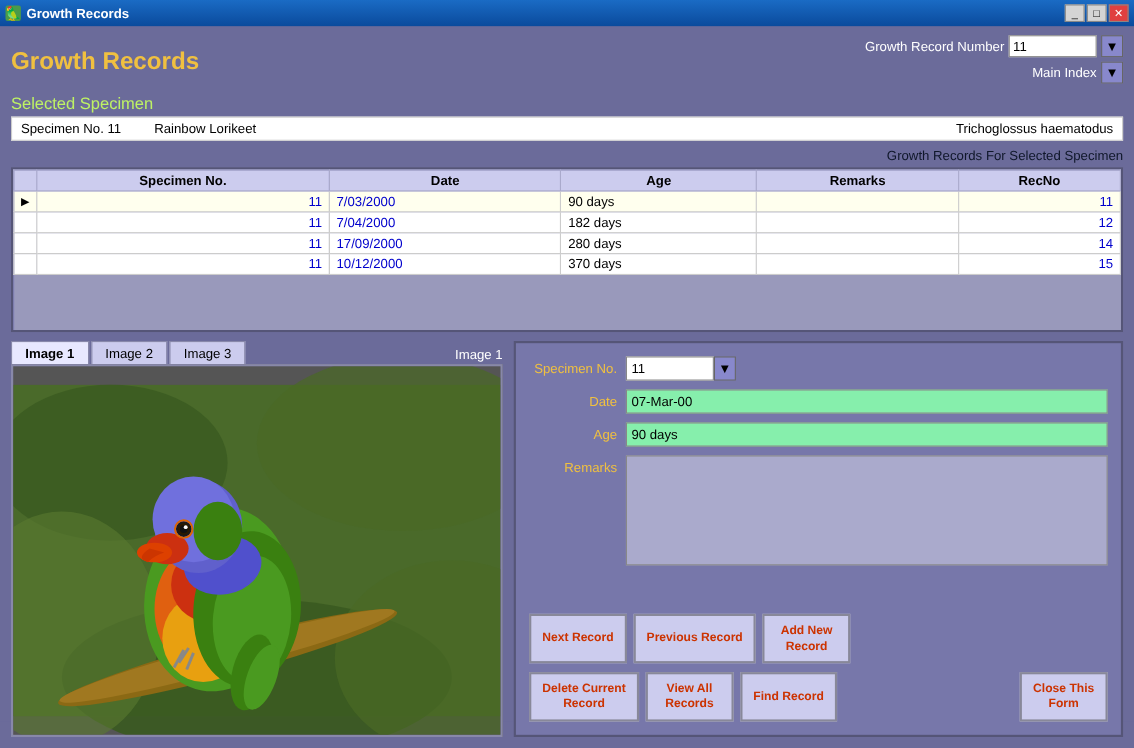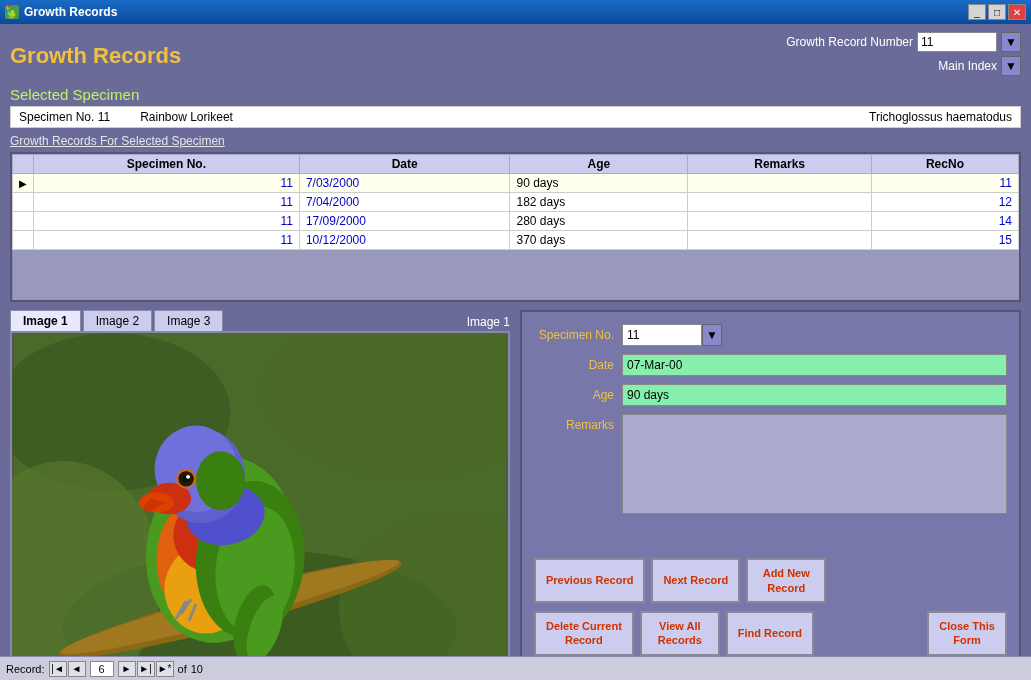--- a/index.html
+++ b/index.html
@@ -88,26 +88,26 @@
       display: flex;
       gap: 30px;
       margin-bottom: 6px;
       font-size: 12px;
       color: #000;
     }
     .specimen-bar span { font-size: 12px; }
 
     
     .growth-records-link {
-      color: #e5e5e5;
-      text-decoration: underline;
+      color: #0f172a;
       font-size: 12px;
       cursor: pointer;
       margin-bottom: 4px;
       display: block;
+      text-align: right;
     }
 
     
     .data-table-container {
       background: #8888bb;
       border: 2px solid #555577;
       margin-bottom: 8px;
     }
     .data-table {
       width: 100%;
@@ -136,21 +136,21 @@
 
     
     .bottom-section {
       display: flex;
       gap: 10px;
       height: 360px;
     }
 
     
     .image-panel {
-      width: 500px;
+      width: 447px;
       display: flex;
       flex-direction: column;
     }
     .image-tabs {
       display: flex;
       gap: 2px;
       margin-bottom: 0;
     }
     .image-tab {
       background: #ccccee;
@@ -485,46 +485,31 @@
           <input class="form-input" value="90 days" style="">
         </div>
 
         <div class="remarks-row">
           <span class="form-label" style="margin-top:4px;">Remarks</span>
           <textarea class="remarks-textarea" style=""></textarea>
         </div>
 
         <div>
           <div class="btn-row">
+            <button class="action-btn">Next Record</button>
             <button class="action-btn">Previous Record</button>
-            <button class="action-btn">Next Record</button>
             <button class="action-btn">Add New<br>Record</button>
           </div>
           <div class="btn-row">
             <button class="action-btn">Delete Current<br>Record</button>
             <button class="action-btn">View All<br>Records</button>
             <button class="action-btn">Find Record</button>
             <button class="close-form-btn">Close This<br>Form</button>
           </div>
         </div>
 
       </div>
     </div>
 
   </div>
 
-  <div class="status-bar">
-    <span>Record:</span>
-    <div class="btn-group">
-      <div class="nav-btn">|◄</div>
-      <div class="nav-btn">◄</div>
-    </div>
-    <input class="record-input" value="6" style="">
-    <div class="btn-group">
-      <div class="nav-btn">►</div>
-      <div class="nav-btn">►|</div>
-      <div class="nav-btn">►*</div>
-    </div>
-    <span>of</span>
-    <span>10</span>
-  </div>
 
 </div>
 
 </body></html>

